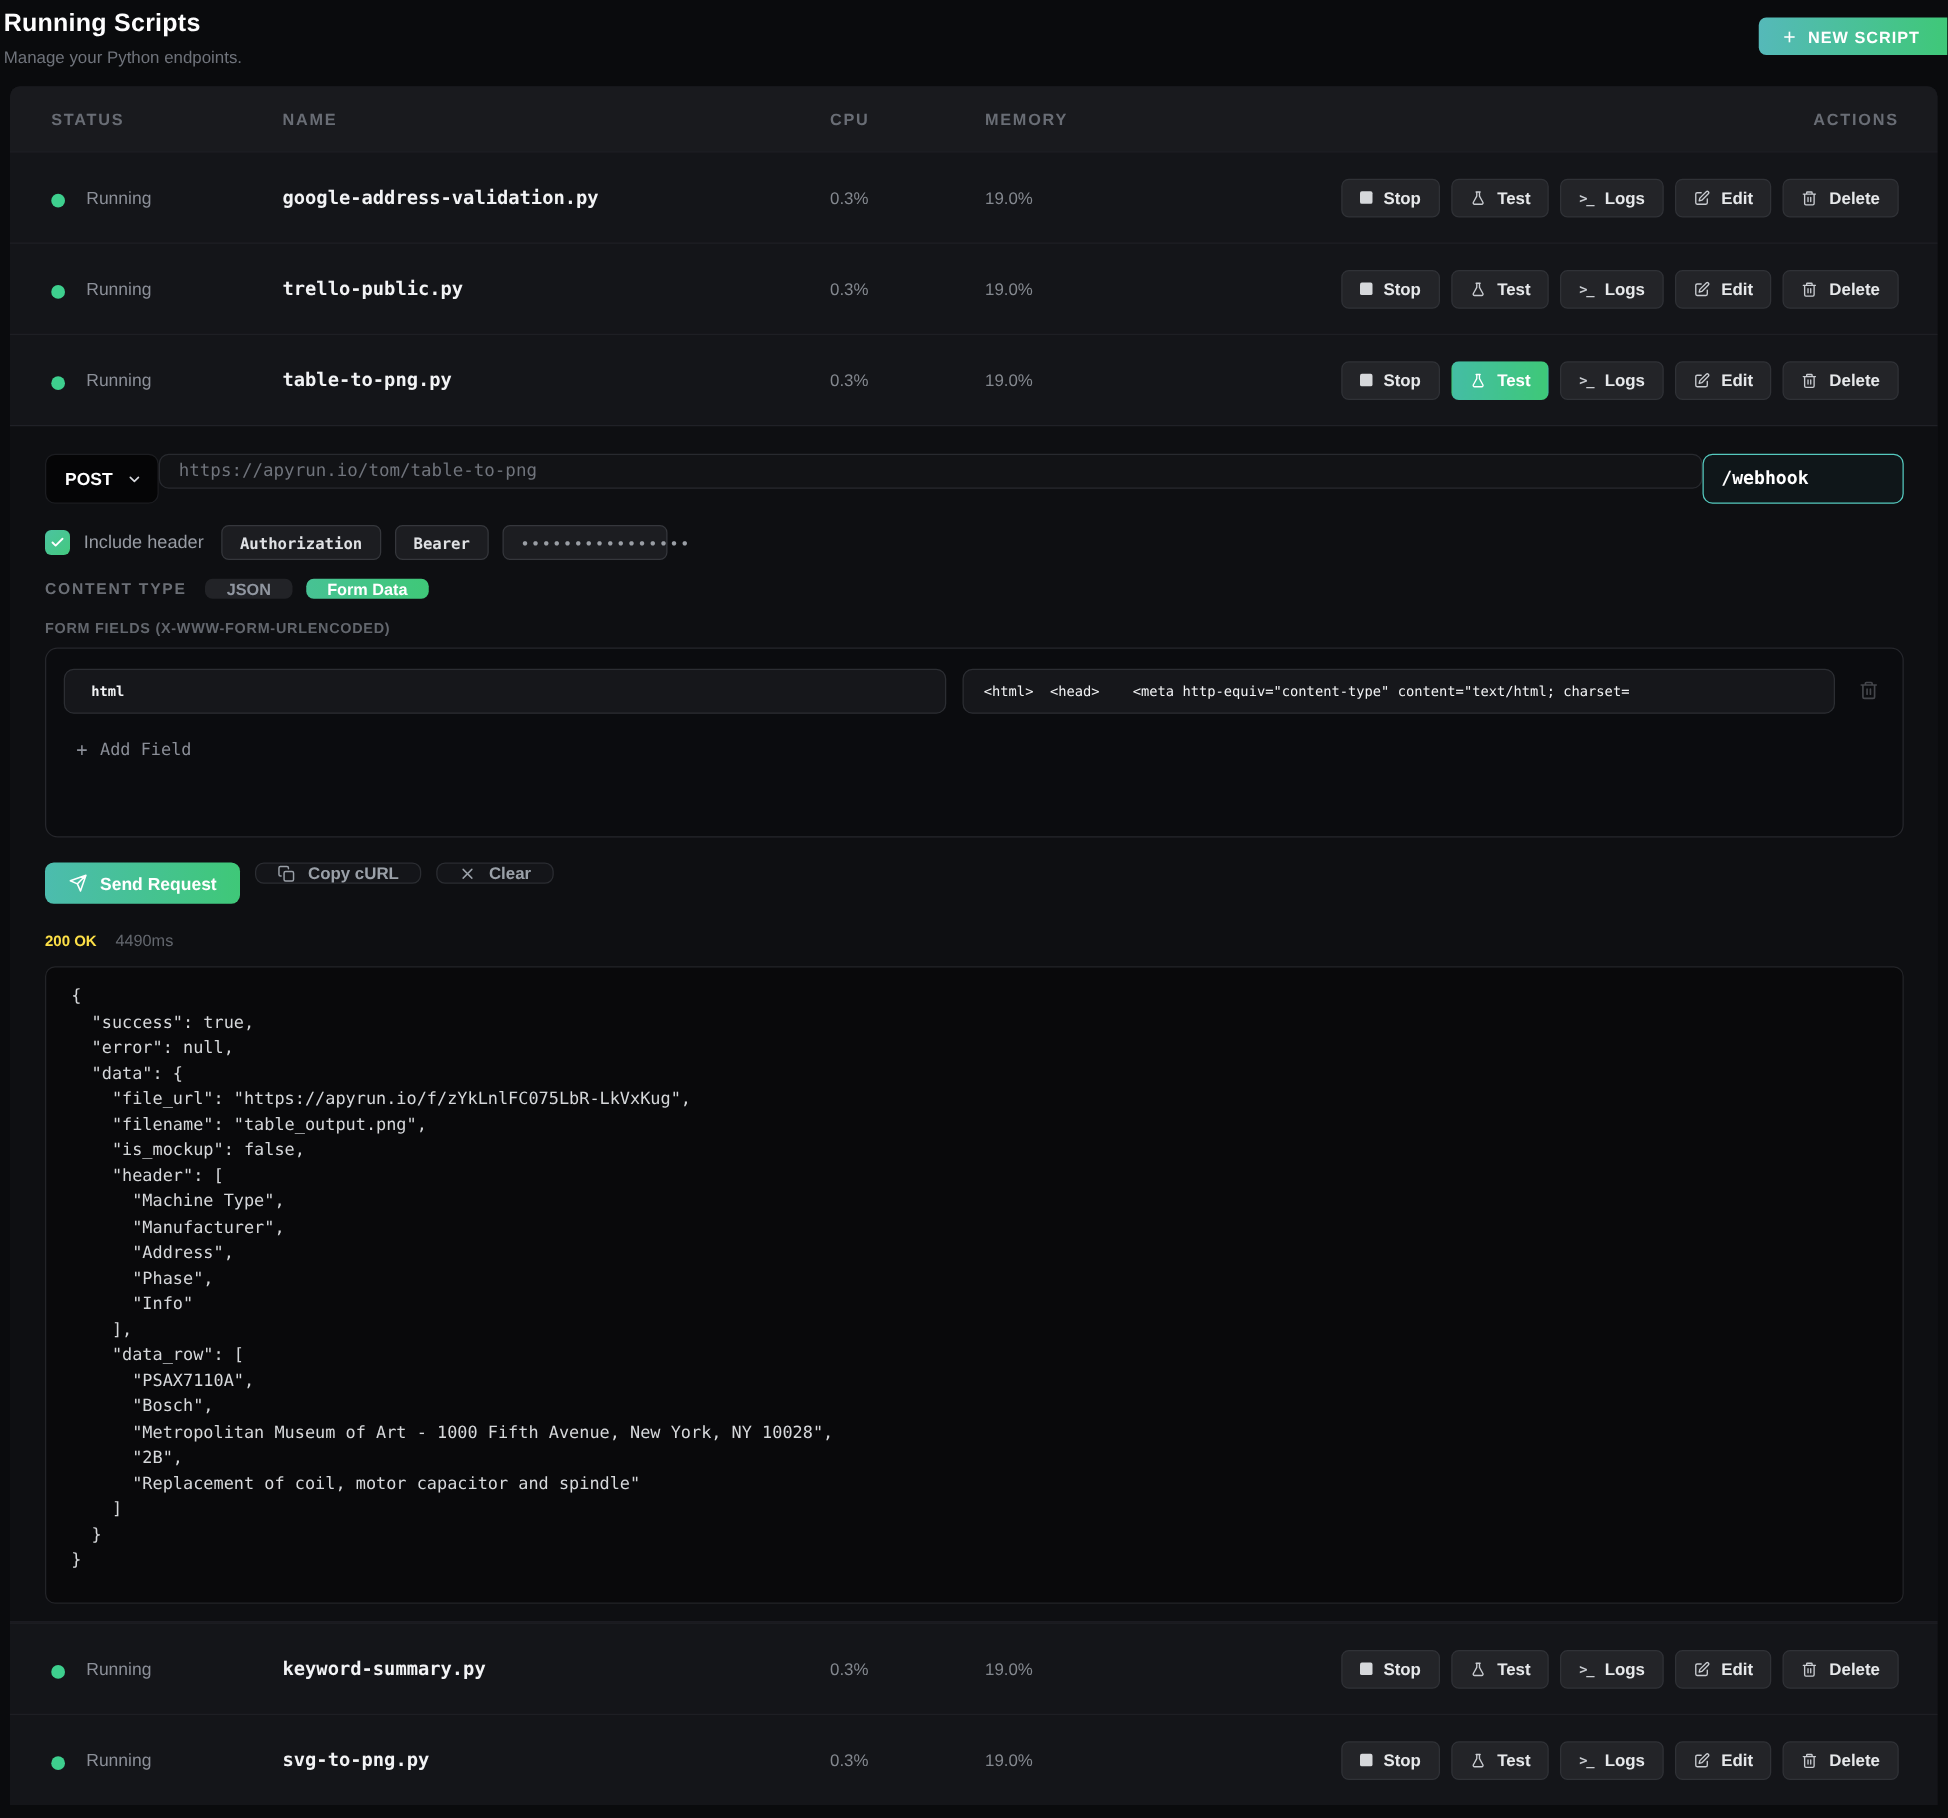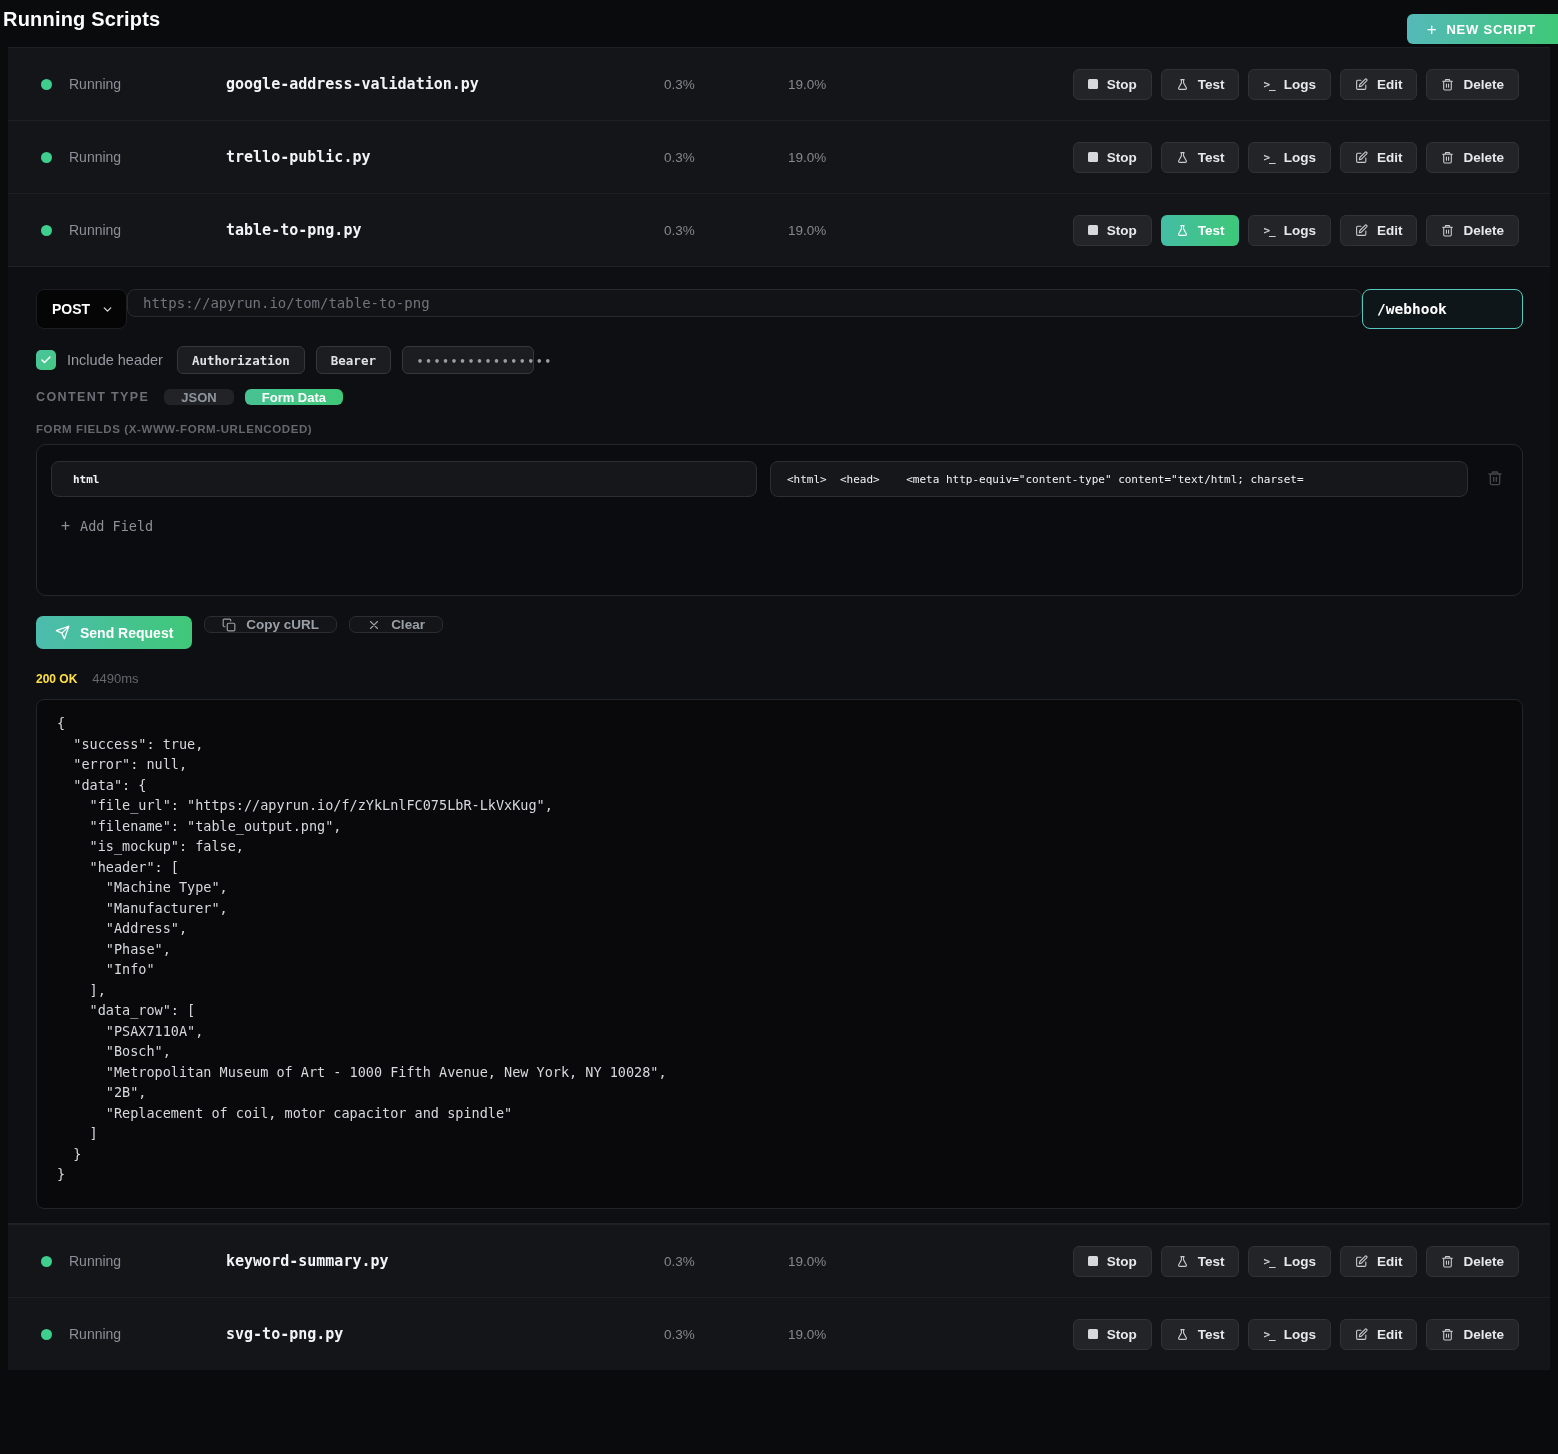--- a/index.html
+++ b/index.html
@@ -35,21 +35,21 @@
   .col-status { width:185px; }
   .col-name   { width:438px; }
   .col-cpu    { width:124px; }
   .col-mem    { width:130px; }
   .col-actions{ flex:1; display:flex; justify-content:flex-end; }
 
   .trow {
     display:flex; align-items:center; height:73px; padding:0 31px 0 33px;
     background:#141519; border-top:1px solid #1e1f24;
   }
-  .status-cell { display:flex; align-items:center; gap:17px; }
+  .status-cell { display:flex; align-items:flex-end; gap:17px; }
   .dot { width:11px; height:11px; border-radius:50%; background:#3ecf8e; }
   .status-text { font-size:14px; color:#8b8f98; }
   .script-name { font-size:15px; font-weight:700; color:#f2f3f5; }
   .metric { font-size:13.5px; color:#84888f; }
   .actions-cell { display:flex; gap:9px; }
   .abtn {
     display:inline-flex; align-items:center; gap:9px; height:31px; padding:0 14px;
     background:#232428; border:1px solid #303237; border-radius:6px;
     color:#e6e8ea; font-family:inherit; font-size:13.5px; font-weight:700; cursor:pointer;
   }
@@ -135,28 +135,36 @@
   .status-time { color:#63676e; font-size:13px; }
 
   .response-box { margin-top:13px; border:1px solid #232428; border-radius:8px; background:#09090b; padding:13px 20px; height:510px; overflow:hidden; }
   .response-box pre { font-family:"DejaVu Sans Mono",monospace; font-size:13.5px; line-height:20.5px; color:#d6d8db; }
 </style>
 </head>
 <body>
 
 <header class="page-header">
   <h1 class="page-title">Running Scripts</h1>
+  <p class="page-subtitle">Manage your Python endpoints.</p>
   <button class="new-script-btn">
     <span class="plus">+</span>
     <span>NEW SCRIPT</span>
   </button>
 </header>
 
 <div class="table-wrap">
 
+  <div class="thead">
+    <span class="col-status">STATUS</span>
+    <span class="col-name">NAME</span>
+    <span class="col-cpu">CPU</span>
+    <span class="col-mem">MEMORY</span>
+    <span class="col-actions">ACTIONS</span>
+  </div>
 
   <div class="trow">
     <div class="col-status status-cell">
       <span class="dot"></span>
       <span class="status-text">Running</span>
     </div>
     <div class="col-name script-name mono">google-address-validation.py</div>
     <div class="col-cpu metric">0.3%</div>
     <div class="col-mem metric">19.0%</div>
     <div class="col-actions actions-cell">

